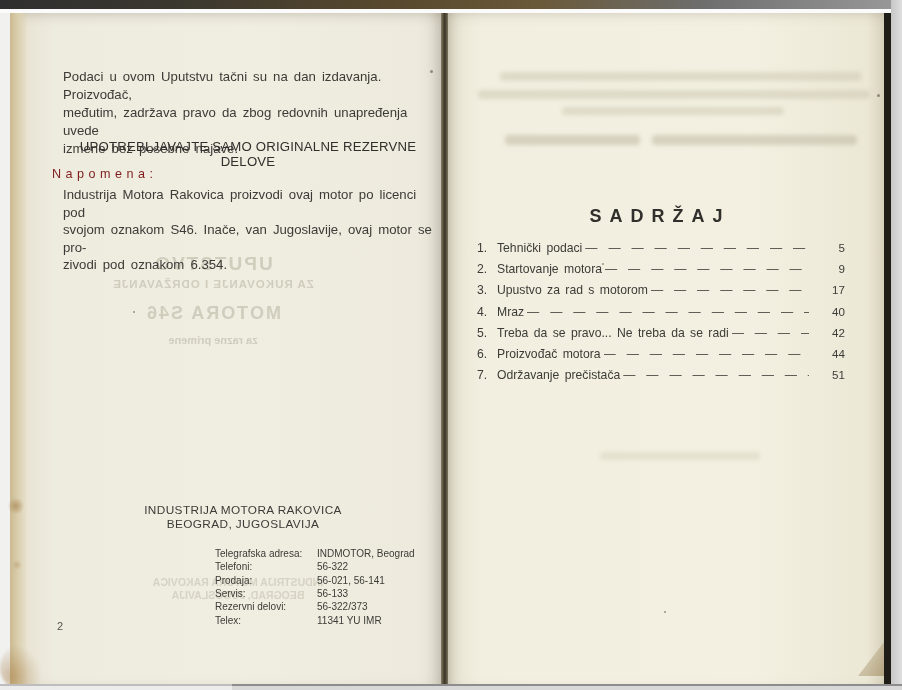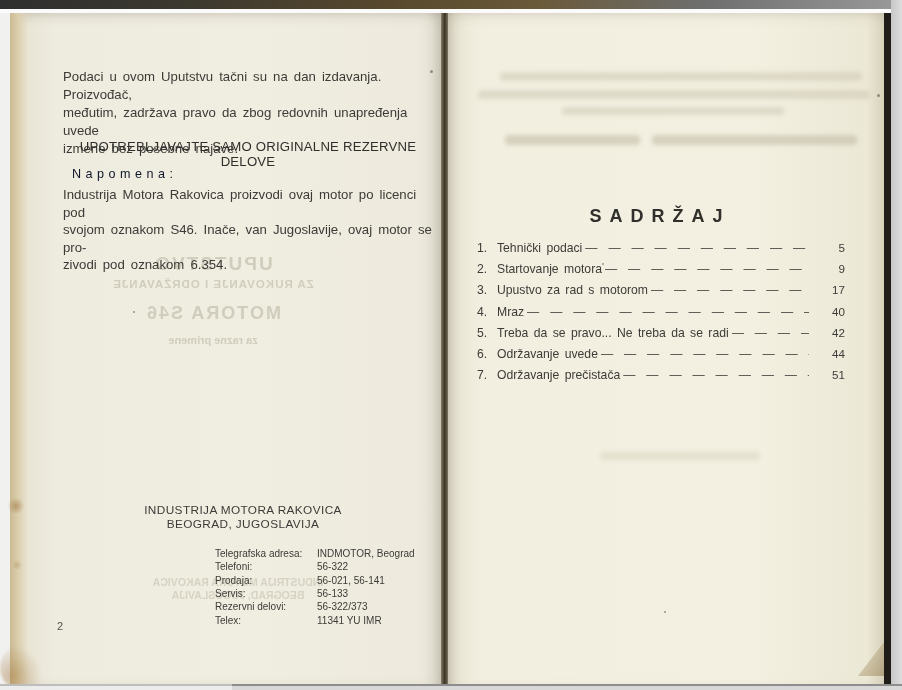--- a/index.html
+++ b/index.html
@@ -29,21 +29,21 @@
   .gutter{left:441px;top:13px;width:7px;height:671px;
     background:linear-gradient(90deg,#8a8068,#4a4130 40%,#3c3426 55%,#7a7460 100%);}
   .page-right{left:448px;top:13px;width:436px;height:671px;
     background:linear-gradient(90deg,#e9e5d4 0%,#f2efe0 8%,#f3f0e1 70%,#ece8d6 96%,#d8d2bc 100%);
     box-shadow:inset 12px 0 16px -12px rgba(60,50,30,.35), inset 0 10px 14px -10px rgba(90,80,60,.2);}
   
   .intro{left:63px;top:68px;width:372px;font-size:13.2px;line-height:18px;
     text-align:left;word-spacing:2.4px;color:#3c3b37;}
   .notice{left:62px;top:139px;width:372px;text-align:center;font-weight:normal;
     font-size:13.2px;letter-spacing:.2px;color:#302f2c;}
-  .note-label{left:72px;top:167px;font-size:12.6px;letter-spacing:4.5px;color:#0f172a;}
+  .note-label{left:52px;top:167px;font-size:12.6px;letter-spacing:4.5px;color:#7f1d1d;}
   .note{left:63px;top:186px;width:376px;font-size:13.2px;line-height:17.6px;
     word-spacing:2.4px;text-align:left;color:#3c3b37;}
   .company{left:120px;top:504px;width:246px;text-align:center;
     font-size:11.8px;line-height:13.5px;letter-spacing:.4px;color:#3c3b37;}
   .contacts{left:215px;top:539px;font-size:10px;line-height:13.35px;color:#3c3b37;margin-top:8px;}
   .contact-row{display:flex;}
   .contact-label{width:102px;}
   .contact-value{white-space:nowrap;}
   .page-num{left:57px;top:620px;font-size:11px;color:#55544f;}
   
@@ -190,21 +190,21 @@
       <span class="toc-page">40</span>
     </div>
     <div class="toc-row">
       <span class="toc-num">5.</span>
       <span class="toc-item">Treba da se pravo... Ne treba da se radi</span>
       <span class="toc-leader">— — — — — — —</span>
       <span class="toc-page">42</span>
     </div>
     <div class="toc-row">
       <span class="toc-num">6.</span>
-      <span class="toc-item">Održavanje uvede</span>
+      <span class="toc-item">Proizvođač motora</span>
       <span class="toc-leader">— — — — — — — — — — —</span>
       <span class="toc-page">44</span>
     </div>
     <div class="toc-row">
       <span class="toc-num">7.</span>
       <span class="toc-item">Održavanje prečistača</span>
       <span class="toc-leader">— — — — — — — — — —</span>
       <span class="toc-page">51</span>
     </div>
   </div>

